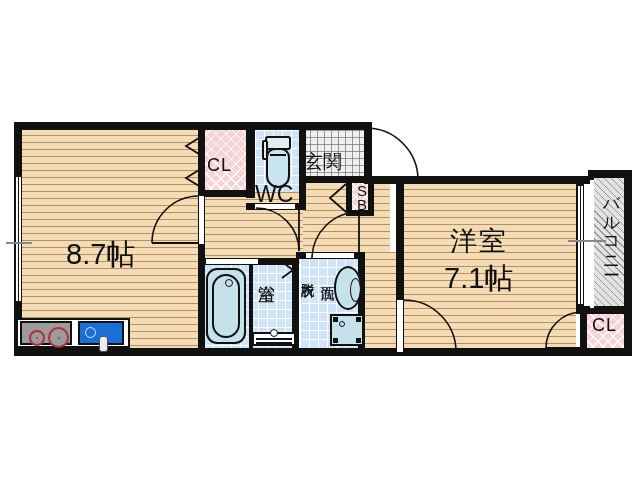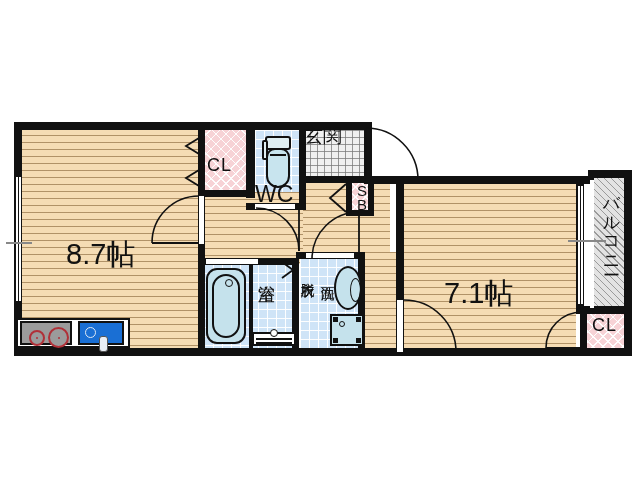--- a/index.html
+++ b/index.html
@@ -278,27 +278,28 @@
   <div class="abs" style="left:339px;top:321px;width:6px;height:6px;border:1.5px solid #111;border-radius:50%;"></div>
 
   <div class="abs vanity" style="left:252px;top:332px;width:44px;height:14px;">
     <div class="vanity-line" style="left:2px;top:4px;right:2px;"></div>
     <div class="vanity-line" style="left:2px;top:8px;right:2px;"></div>
   </div>
   <div class="abs" style="left:270px;top:329px;width:8px;height:8px;background:#fff;border:1.5px solid #111;border-radius:50%;"></div>
 
   <div class="lbl lbl-area" style="left:66px;top:240px;">8.7帖</div>
 
-  <div class="lbl lbl-area" style="left:444px;top:264px;margin-top:15px;">7.1帖</div>
+  <div class="lbl lbl-room" style="left:450px;top:228px;">洋室</div>
+  <div class="lbl lbl-area" style="left:444px;top:264px;">7.1帖</div>
 
   <div class="lbl lbl-cl" style="left:207px;top:156px;">CL</div>
   <div class="lbl lbl-cl" style="left:592px;top:316px;">CL</div>
 
   <div class="lbl lbl-wc" style="left:255px;top:183px;">WC</div>
-  <div class="lbl lbl-genkan" style="left:304px;top:126px;">玄関</div>
+  <div class="lbl lbl-genkan" style="left:304px;top:152px;">玄関</div>
   <div class="lbl lbl-sb" style="left:355px;top:184px;width:14px;">S<br>B</div>
 
   <div class="lbl lbl-vert" style="left:258px;top:272px;">浴室</div>
   <div class="lbl lbl-vert-sm" style="left:301px;top:272px;">脱衣所</div>
   <div class="lbl lbl-vert-sm" style="left:321px;top:276px;">洗面</div>
 
   <div class="lbl lbl-balcony" style="left:602px;top:184px;">バルコニー</div>
 
 </div>
 

